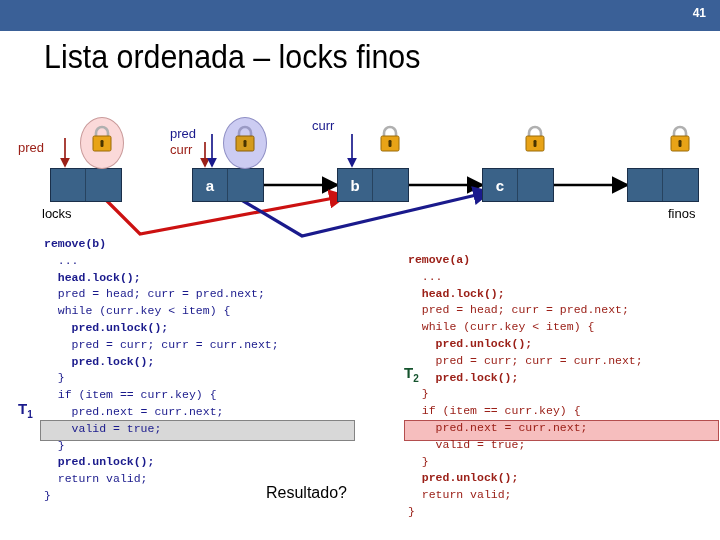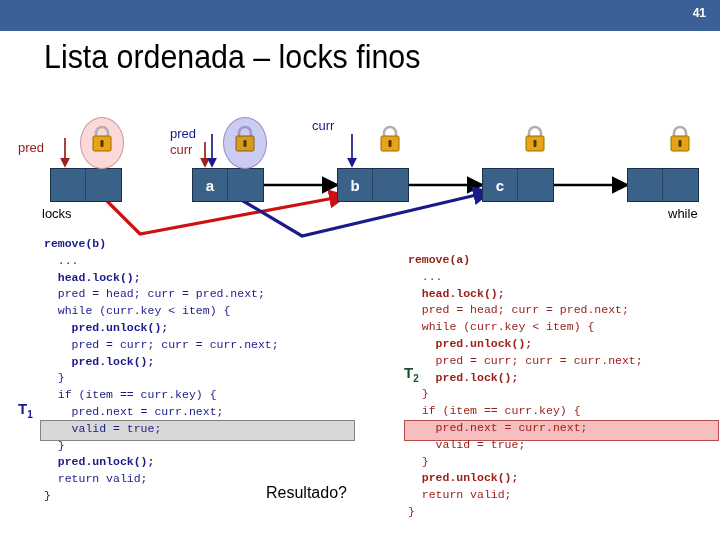--- a/index.html
+++ b/index.html
@@ -234,21 +234,21 @@
   <div class="node" style="left:482px; top:68px; width:72px;">
     <span class="cell left">c</span>
     <span class="cell"></span>
   </div>
   <div class="node" style="left:627px; top:68px; width:72px;">
     <span class="cell left"></span>
     <span class="cell"></span>
   </div>
 
   <div class="endlabel" style="left:42px; top:106px;">locks</div>
-  <div class="endlabel" style="left:668px; top:106px;">while</div>
+  <div class="endlabel" style="left:668px; top:106px;">finos</div>
 
   <div class="ptr-label lbl-red" style="left:18px;  top:40px;">pred</div>
   <div class="ptr-label lbl-blue" style="left:170px; top:26px;">pred</div>
   <div class="ptr-label lbl-red" style="left:170px; top:42px;">curr</div>
   <div class="ptr-label lbl-blue" style="left:312px; top:18px;">curr</div>
 
   <div class="lock" style="left:89px; top:24px;">
     <span class="lock-halo halo-pink"></span>
     <svg width="26" height="30" viewBox="0 0 26 30">
       <path d="M7,13 L7,9 A6,6 0 0 1 19,9 L19,13" fill="none" stroke="#b0b0b0" stroke-width="2.6"></path>

